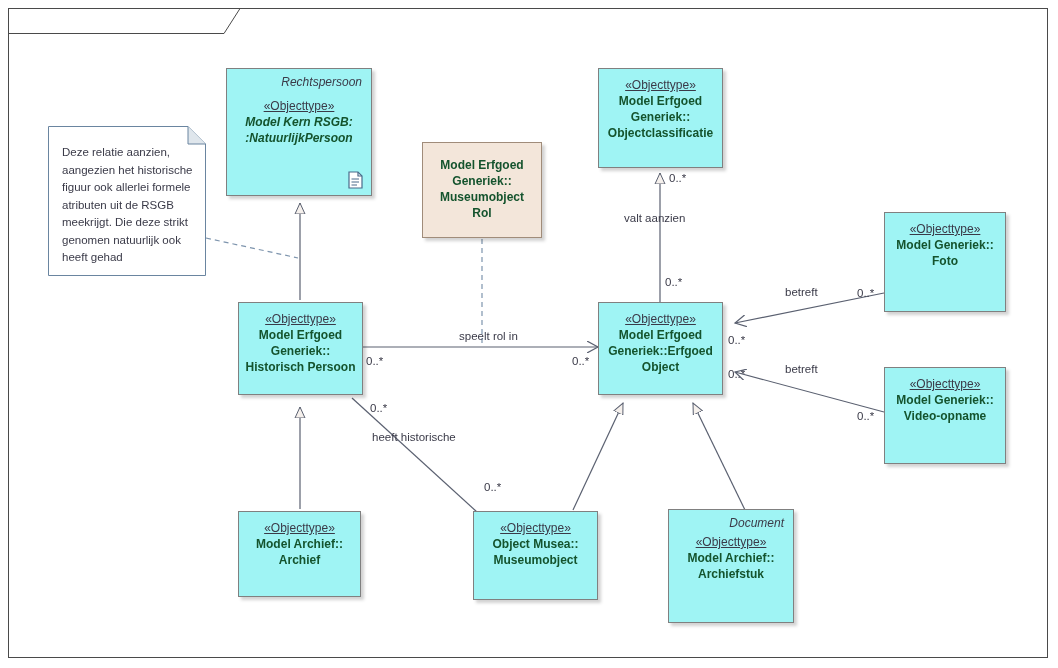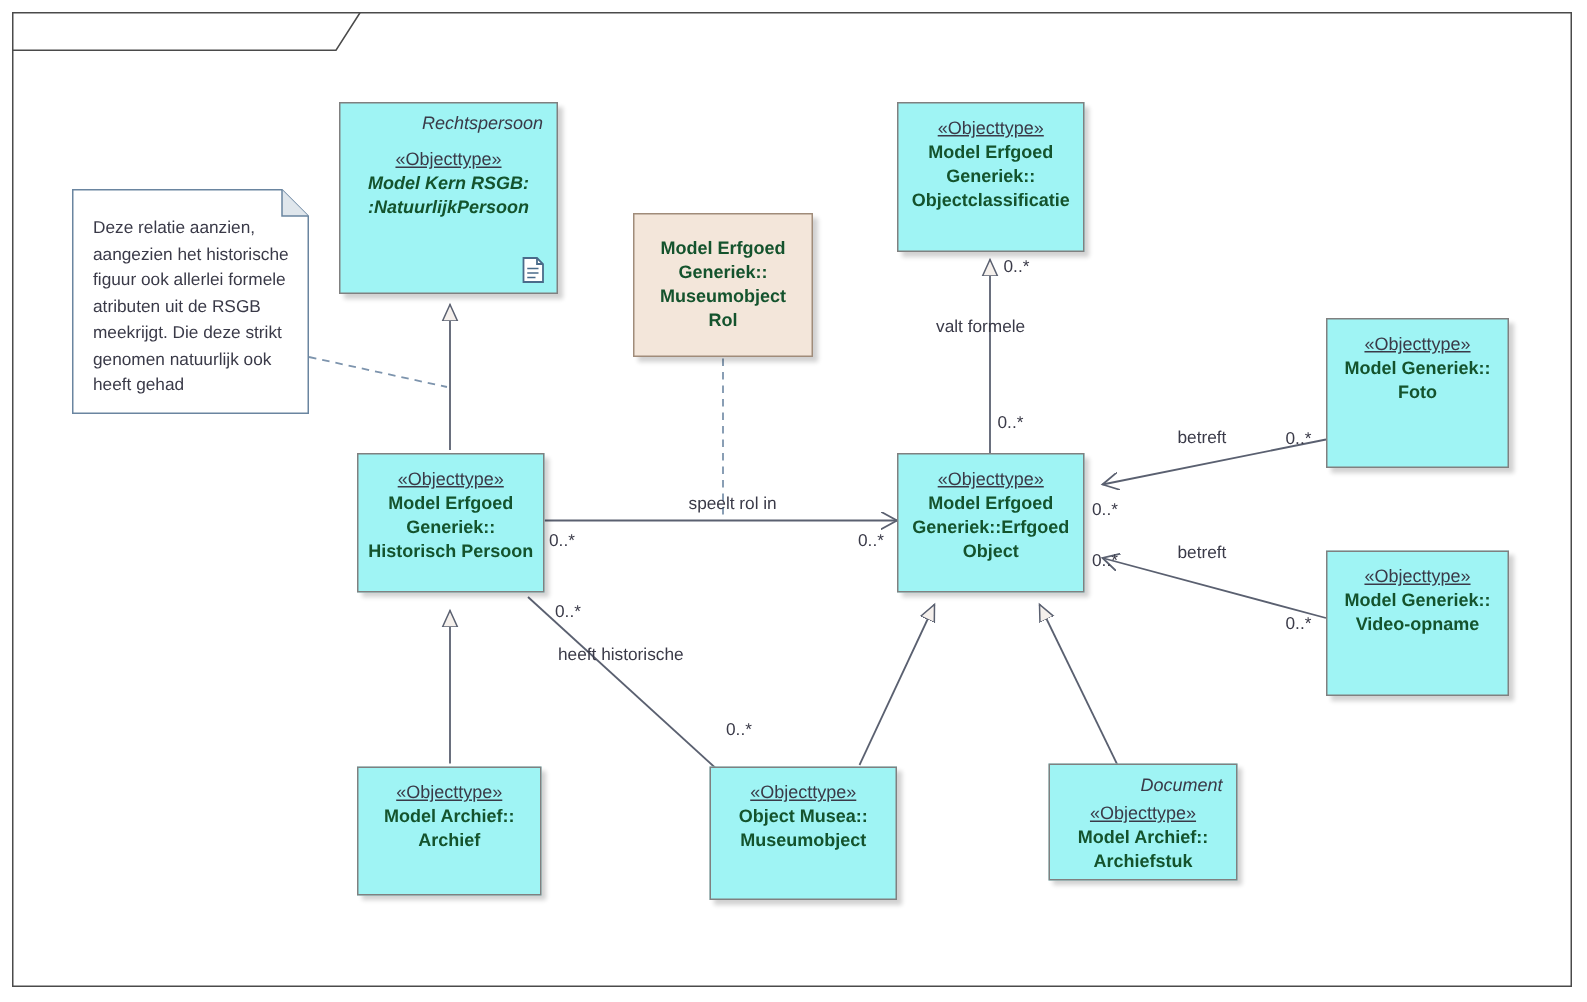--- a/index.html
+++ b/index.html
@@ -283,29 +283,29 @@
     <div class="name">Model Archief::</div>
     <div class="name">Archief</div>
   </div>
 
   <div class="uml-box" style="left:473px; top:511px; width:125px; height:89px;">
     <div class="stereo">«Objecttype»</div>
     <div class="name">Object Musea::</div>
     <div class="name">Museumobject</div>
   </div>
 
-  <div class="uml-box" style="left:699px; top:509px; width:126px; height:78px;">
+  <div class="uml-box" style="left:668px; top:509px; width:126px; height:114px;">
     <div class="hdr-italic">Document</div>
     <div class="stereo tight">«Objecttype»</div>
     <div class="name">Model Archief::</div>
     <div class="name">Archiefstuk</div>
   </div>
 
   <div class="edge-label" style="left:459px; top:330px;">speelt rol in</div>
-  <div class="edge-label" style="left:624px; top:212px;">valt formele</div>
+  <div class="edge-label" style="left:624px; top:212px;">valt aanzien</div>
   <div class="edge-label" style="left:372px; top:431px;">heeft historische</div>
   <div class="edge-label" style="left:785px; top:286px;">betreft</div>
   <div class="edge-label" style="left:785px; top:363px;">betreft</div>
 
   <div class="mult-label" style="left:366px; top:355px;">0..*</div>
   <div class="mult-label" style="left:572px; top:355px;">0..*</div>
   <div class="mult-label" style="left:669px; top:172px;">0..*</div>
   <div class="mult-label" style="left:665px; top:276px;">0..*</div>
   <div class="mult-label" style="left:370px; top:402px;">0..*</div>
   <div class="mult-label" style="left:484px; top:481px;">0..*</div>

